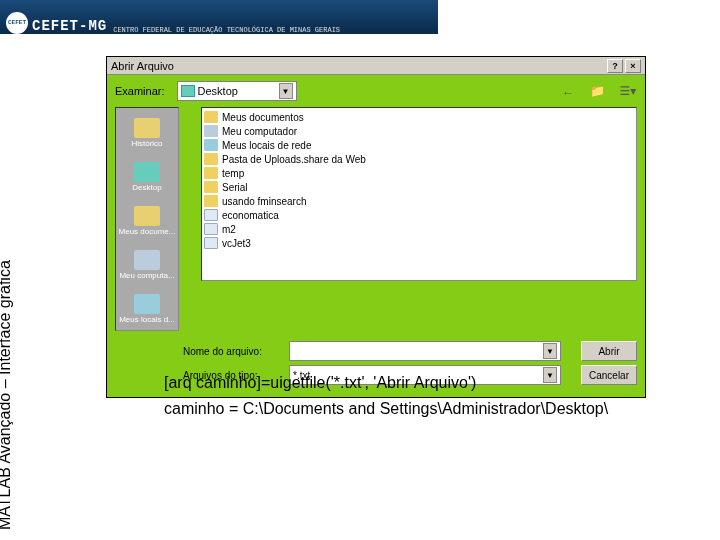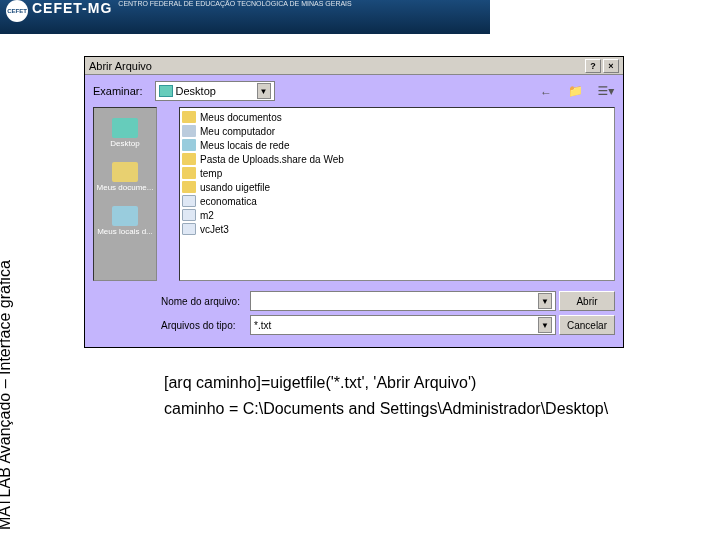--- a/index.html
+++ b/index.html
@@ -1,39 +1,39 @@
 <!DOCTYPE html>
 <html><head>
 <meta charset="utf-8">
 <style>
   * { box-sizing: border-box; margin: 0; padding: 0; }
   body { width: 720px; height: 540px; font-family: Tahoma, Arial, sans-serif; font-size: 11px; background: #fff; position: relative; overflow: hidden; }
-  .header-bar { width: 490px; height: 34px; background: linear-gradient(#1a4a7a, #0a2a4a); color: #fff; display: flex; align-items: flex-start; padding-left: 6px; }
+  .header-bar { width: 438px; height: 34px; background: linear-gradient(#1a4a7a, #0a2a4a); color: #fff; display: flex; align-items: flex-end; padding-left: 6px; font-family: Liberation Mono, monospace; }
   .logo-circle { width: 22px; height: 22px; background: #fff; border-radius: 50%; display: flex; align-items: center; justify-content: center; font-size: 6px; color: #1a4a7a; font-weight: bold; line-height: 1; }
   .logo-txt { font-weight: bold; font-size: 14px; margin-left: 4px; letter-spacing: 1px; }
   .logo-sub { font-size: 7px; margin-left: 6px; opacity: .85; }
   .sidebar-label { position: absolute; left: 14px; bottom: 10px; transform: rotate(-90deg); transform-origin: left bottom; font-size: 16px; font-family: Arial; white-space: nowrap; }
-  .dialog { position: absolute; left: 84px; top: 56px; width: 540px; background: #c4b5fd; border: 1px solid #000; }
+  .dialog { position: absolute; left: 106px; top: 56px; width: 540px; background: #84cc16; border: 1px solid #000; }
   .titlebar { background: #d4d0c8; height: 18px; display: flex; align-items: center; padding: 0 4px; border-bottom: 1px solid #888; }
   .titlebar-text { flex: 1; font-size: 11px; }
   .titlebar-btn { width: 16px; height: 14px; background: #d4d0c8; border: 1px solid #808080; border-top-color: #fff; border-left-color: #fff; font-size: 9px; display: flex; align-items: center; justify-content: center; margin-left: 2px; cursor: pointer; font-weight: bold; }
   .lookrow { display: flex; align-items: center; padding: 6px 8px; gap: 12px; }
   .combo { flex: 0 0 120px; height: 20px; background: #fff; border: 1px solid #808080; display: flex; align-items: center; padding: 0 3px; gap: 3px; }
   .combo .dd { margin-left: auto; width: 14px; height: 16px; background: #d4d0c8; border: 1px solid #888; display: flex; align-items: center; justify-content: center; font-size: 8px; }
   .toolbtn { width: 18px; height: 18px; display: flex; align-items: center; justify-content: center; font-size: 12px; color: #555; }
   .body { display: flex; padding: 0 8px 6px 8px; gap: 4px; }
   .places { width: 64px; background: #aaa; border: 1px inset #888; display: flex; flex-direction: column; align-items: center; padding-top: 4px; gap: 2px; }
   .place { width: 60px; height: 42px; display: flex; flex-direction: column; align-items: center; justify-content: center; gap: 1px; color: #fff; font-size: 8px; }
   .place-icon { width: 26px; height: 20px; background: #e8d070; border-radius: 2px; display:flex; align-items:center; justify-content:center; }
   .filelist { flex: 1; height: 174px; background: #fff; border: 1px inset #888; overflow: hidden; padding: 2px; margin-left: 18px; }
   .fitem { display: flex; align-items: center; gap: 4px; height: 14px; font-size: 10px; color: #000; }
   .fic { width: 14px; height: 12px; background: #f0d060; border-radius: 1px; flex-shrink: 0; }
   .fic.doc { background: #dfe8f5; border:1px solid #9ab; }
   .bottom { padding: 4px 8px 8px 76px; }
-  .brow { display: flex; align-items: center; gap: 3px; margin-bottom: 4px; }
+  .brow { display: flex; align-items: center; gap: 20px; margin-bottom: 4px; }
   .blabel { width: 86px; font-size: 10px; }
   .binput { flex: 1; height: 20px; background: #fff; border: 1px solid #808080; display:flex; align-items:center; padding:0 3px; font-size:10px; }
   .binput .dd { margin-left:auto; width:14px; height:16px; background:#d4d0c8; border:1px solid #888; display:flex; align-items:center; justify-content:center; font-size:8px; }
   .bbtn { width: 56px; height: 20px; background: #d4d0c8; border: 1px solid #808080; border-top-color:#fff; border-left-color:#fff; font-size:10px; display:flex; align-items:center; justify-content:center; cursor:pointer; }
   .output { position: absolute; left: 164px; top: 370px; font-family: Verdana, Arial; font-size: 16px; line-height: 1.6; }
   .output .o2 { margin-top: 30px; }
   .desktop-ic { width:14px; height:12px; background:#6cb; border:1px solid #399; flex-shrink:0; }
 </style>
 </head>
 <body>
@@ -60,26 +60,34 @@
       <span class="dd">▼</span>
     </div>
     <div style="flex:1"></div>
     <div class="toolbtn">←</div>
     <div class="toolbtn">📁</div>
     <div class="toolbtn">☰▾</div>
   </div>
   <div class="body">
     <div class="places">
       <div class="place">
+          <div class="place-icon"></div>
+          <span>Histórico</span>
+        </div>
+      <div class="place">
           <div class="place-icon" style="background:#6cb"></div>
           <span>Desktop</span>
         </div>
       <div class="place">
           <div class="place-icon"></div>
           <span>Meus docume...</span>
+        </div>
+      <div class="place">
+          <div class="place-icon" style="background:#bcd"></div>
+          <span>Meu computa...</span>
         </div>
       <div class="place">
           <div class="place-icon" style="background:#9cd"></div>
           <span>Meus locais d...</span>
         </div>
     </div>
     <div class="filelist">
       <div class="fitem">
           <span class="fic"></span>
           <span>Meus documentos</span>
@@ -95,21 +103,25 @@
       <div class="fitem">
           <span class="fic"></span>
           <span>Pasta de Uploads.share da Web</span>
         </div>
       <div class="fitem">
           <span class="fic"></span>
           <span>temp</span>
         </div>
       <div class="fitem">
           <span class="fic"></span>
-          <span>usando uigetfile</span>
+          <span>Serial</span>
+        </div>
+      <div class="fitem">
+          <span class="fic"></span>
+          <span>usando fminsearch</span>
         </div>
       <div class="fitem">
           <span class="fic doc"></span>
           <span>economatica</span>
         </div>
       <div class="fitem">
           <span class="fic doc"></span>
           <span>m2</span>
         </div>
       <div class="fitem">

